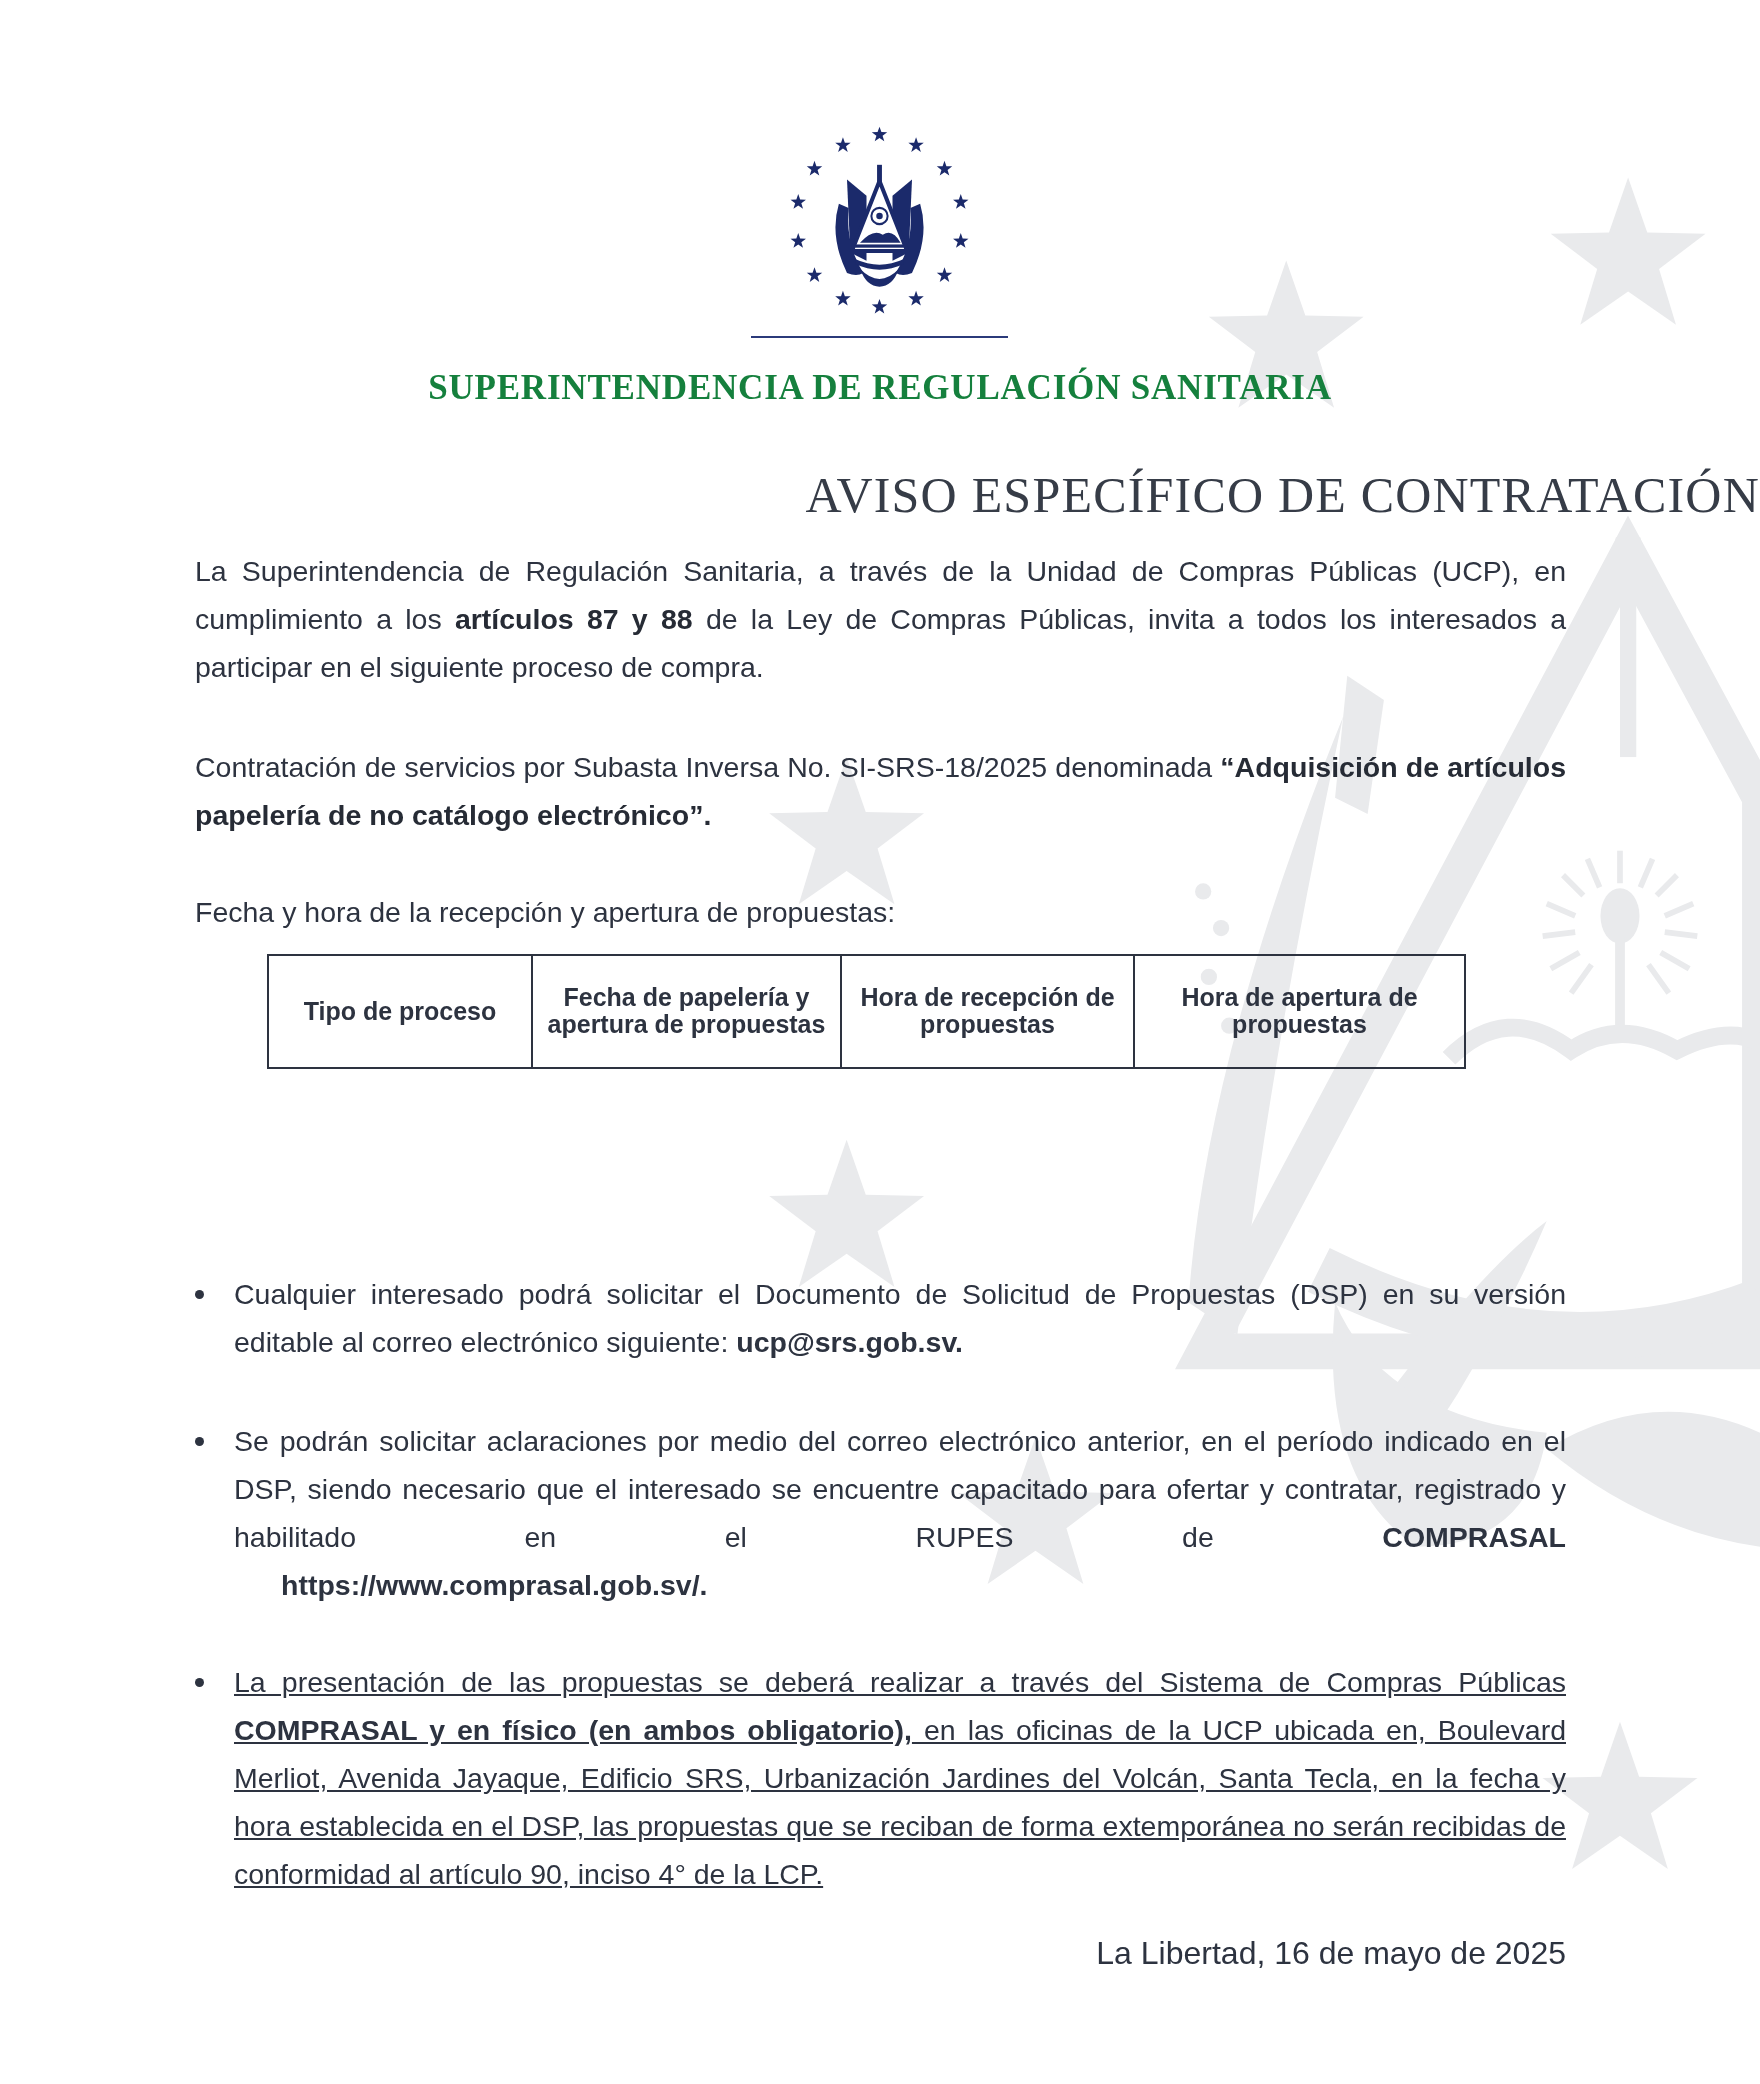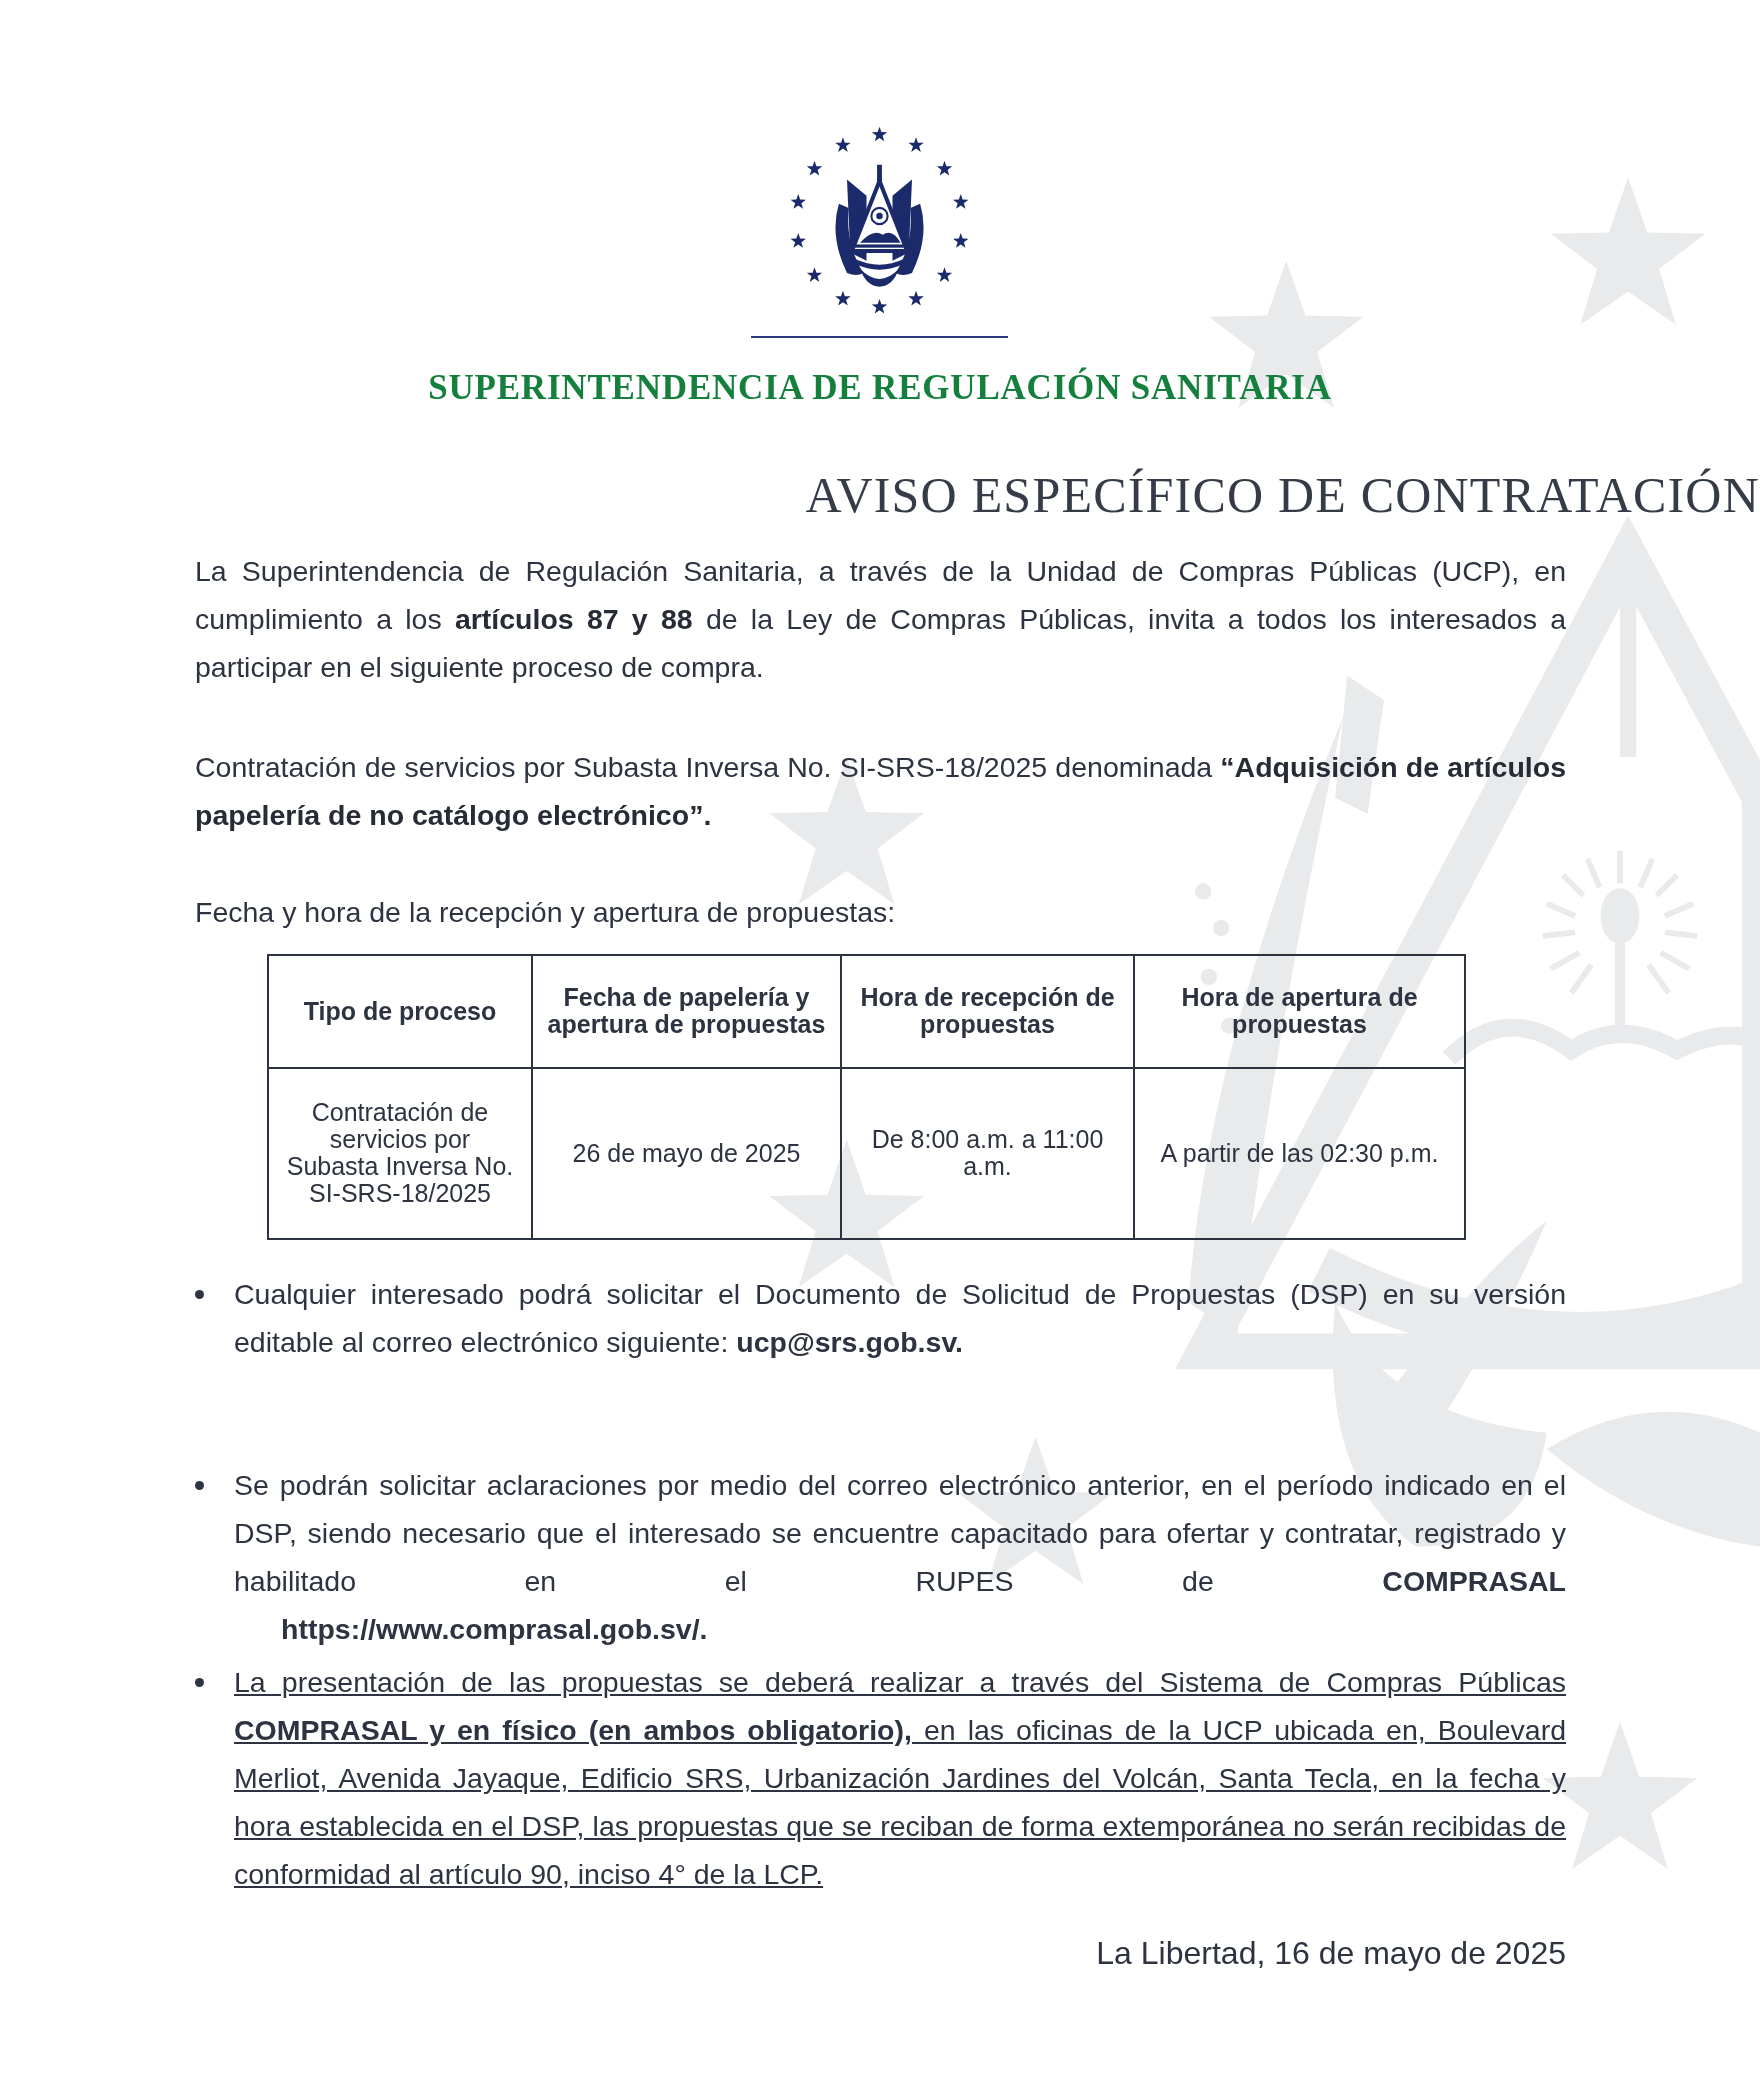--- a/index.html
+++ b/index.html
@@ -136,37 +136,31 @@
 <div class="text p3">Fecha y hora de la recepción y apertura de propuestas:</div>
 
 <table class="proc">
   <tbody>
       <tr>
     <th class="c1">Tipo de proceso</th>
     <th class="c2">Fecha de papelería y apertura de propuestas</th>
     <th class="c3">Hora de recepción de propuestas</th>
     <th class="c4">Hora de apertura de propuestas</th>
   </tr>
-  <tr>
-    <td class="c1">Contratación de servicios por Subasta Inversa No. SI-SRS-18/2025</td>
-    <td class="c2">26 de mayo de 2025</td>
-    <td class="c3">De 8:00 a.m. a 11:00 a.m.</td>
-    <td class="c4">A partir de las 02:30 p.m.</td>
-  </tr>
 </tbody>
   </table>
 
 <ul class="bullets b1">
   <li><span class="dot"></span><span>Cualquier interesado podrá solicitar el Documento de Solicitud de Propuestas (DSP) en su versión editable al correo electrónico siguiente: </span><b>ucp@srs.gob.sv.</b></li>
 </ul>
 
 <ul class="bullets b2">
   <li>
       <span class="dot"></span>
-      <span class="lastjust" style="display:block;text-align:justify;text-align-last:justify;margin-top:44px;"><span>Se podrán solicitar aclaraciones por medio del correo electrónico anterior, en el período indicado en el DSP, siendo necesario que el interesado se encuentre capacitado para ofertar y contratar, registrado y habilitado en el RUPES de </span><b>COMPRASAL</b></span>
+      <span class="lastjust" style="display:block;text-align:justify;text-align-last:justify;"><span>Se podrán solicitar aclaraciones por medio del correo electrónico anterior, en el período indicado en el DSP, siendo necesario que el interesado se encuentre capacitado para ofertar y contratar, registrado y habilitado en el RUPES de </span><b>COMPRASAL</b></span>
       <b style="display:block;margin-left:47px;">https://www.comprasal.gob.sv/.</b>
     </li>
 </ul>
 
 <ul class="bullets b3">
   <li><span class="dot"></span><span>La presentación de las propuestas se deberá realizar a través del Sistema de Compras Públicas </span><b>COMPRASAL y en físico (en ambos obligatorio),</b><span> en las oficinas de la UCP ubicada en, Boulevard Merliot, Avenida Jayaque, Edificio SRS, Urbanización Jardines del Volcán, Santa Tecla, en la fecha y hora establecida en el DSP, las propuestas que se reciban de forma extemporánea no serán recibidas de conformidad al artículo 90, inciso 4° de la LCP.</span></li>
 </ul>
 
 <div class="dateline">La Libertad, 16 de mayo de 2025</div>
 

